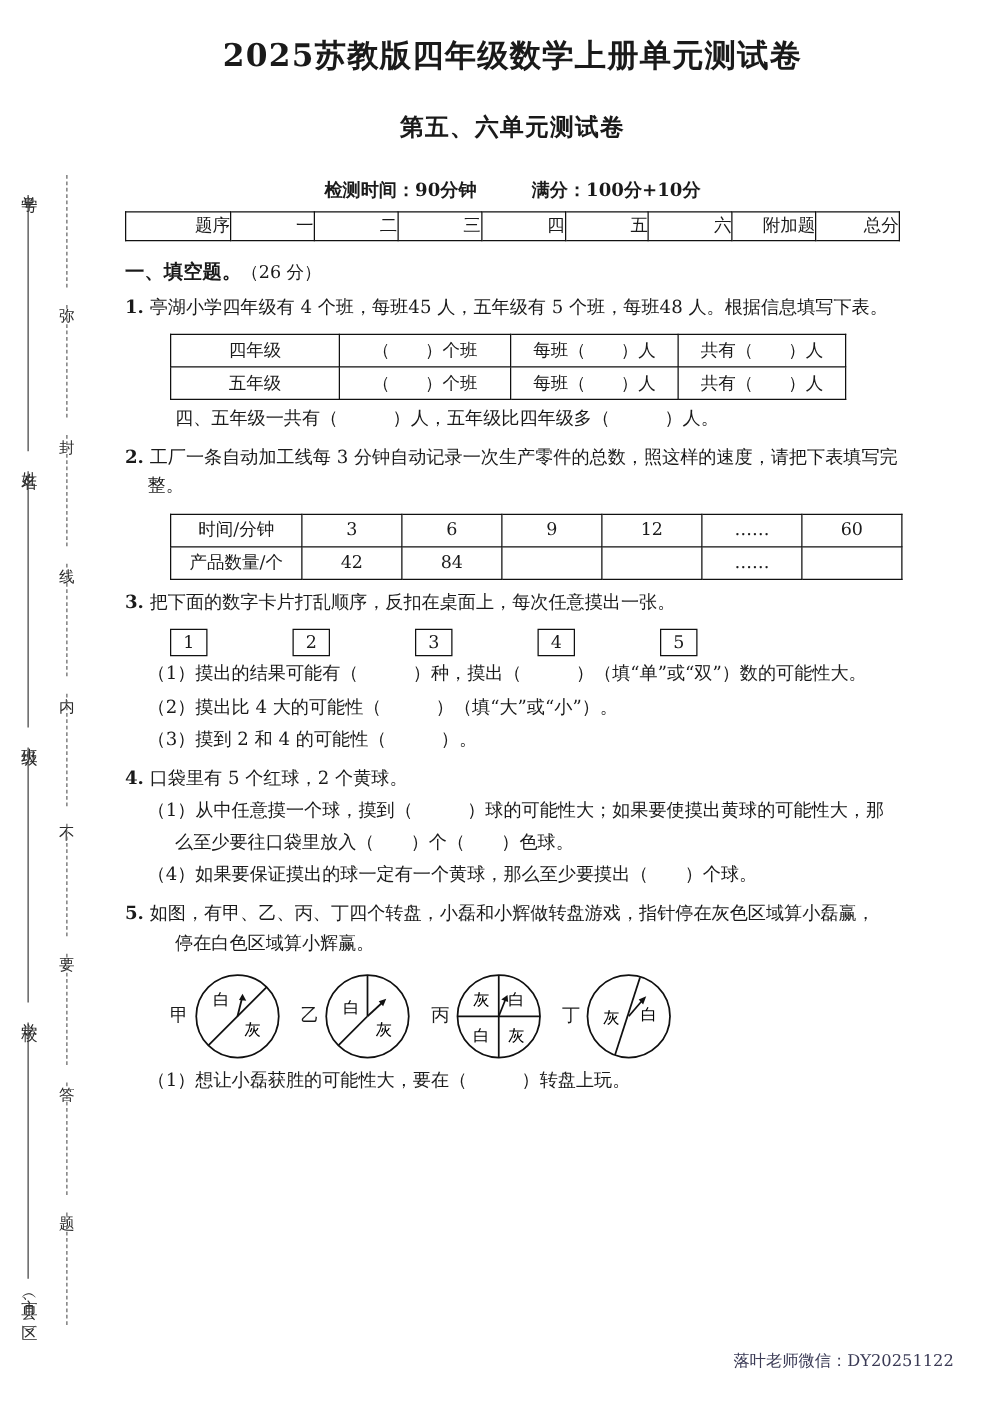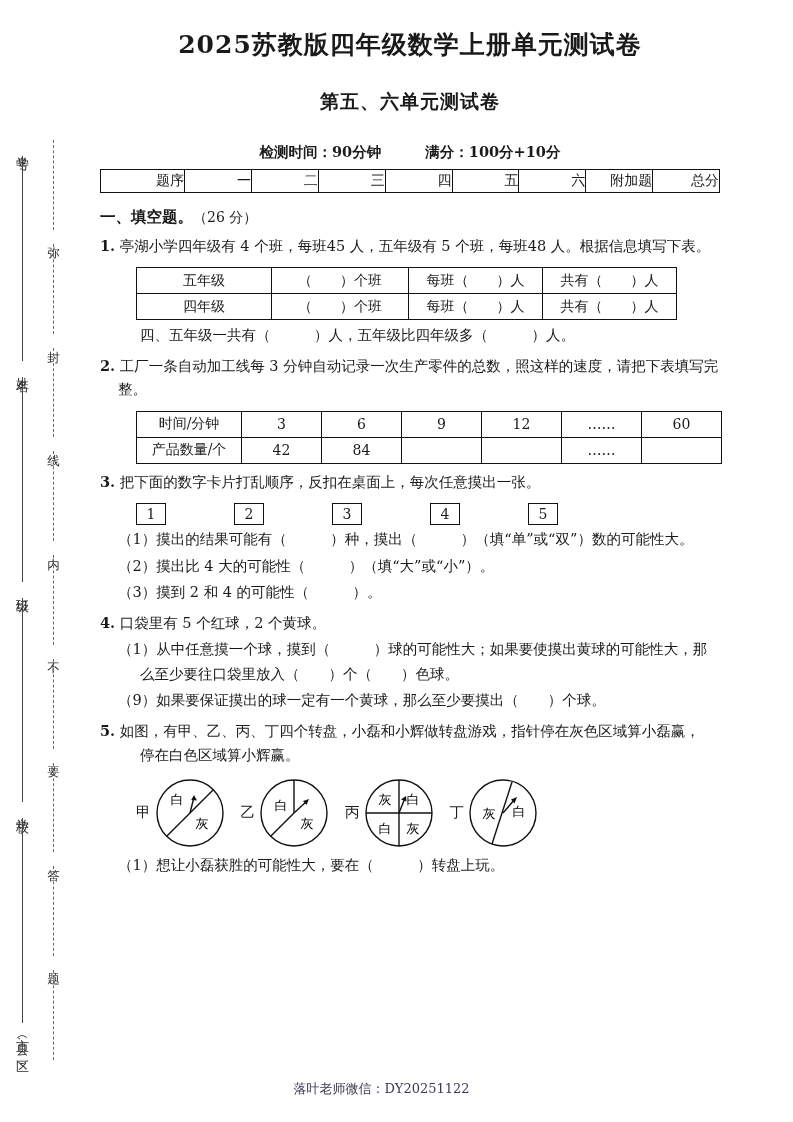--- a/index.html
+++ b/index.html
@@ -199,21 +199,21 @@
     margin-right: 2px;
   }
   .spinner-svg { display: block; }
   .sv-txt { font-size: 13px; font-family: "DejaVu Serif","Liberation Serif",serif; }
 
   
   .footer {
     position: absolute;
     left: 0; right: 0;
     top: 1080px;
-    text-align: center;
+    text-align: right;
     padding-right: 30px;
     font-size: 13px;
     color: #3a3a55;
   }
 </style>
 </head>
 <body>
 
 <div class="seal-margin">
   <div class="seal-col seal-col-labels">
@@ -281,27 +281,27 @@
   </div>
 
   <div class="q">
     <span class="num">1.</span>
     <span>亭湖小学四年级有 4 个班，每班45 人，五年级有 5 个班，每班48 人。根据信息填写下表。</span>
   </div>
 
   <table class="grid t-grade">
     <tbody>
         <tr>
-      <td class="c0">五年级</td>
+      <td class="c0">四年级</td>
       <td class="c1">（　　）个班</td>
       <td class="c2">每班（　　）人</td>
       <td class="c3">共有（　　）人</td>
     </tr>
     <tr>
-      <td class="c0">四年级</td>
+      <td class="c0">五年级</td>
       <td class="c1">（　　）个班</td>
       <td class="c2">每班（　　）人</td>
       <td class="c3">共有（　　）人</td>
     </tr>
   </tbody>
     </table>
 
   <div class="sub-cont">四、五年级一共有（　　　）人，五年级比四年级多（　　　）人。</div>
 
   <div class="q">
@@ -348,21 +348,21 @@
   <div class="sub">（1）摸出的结果可能有（　　　）种，摸出（　　　）（填“单”或“双”）数的可能性大。</div>
   <div class="sub">（2）摸出比 4 大的可能性（　　　）（填“大”或“小”）。</div>
   <div class="sub">（3）摸到 2 和 4 的可能性（　　　）。</div>
 
   <div class="q">
     <span class="num">4.</span>
     <span>口袋里有 5 个红球，2 个黄球。</span>
   </div>
   <div class="sub">（1）从中任意摸一个球，摸到（　　　）球的可能性大；如果要使摸出黄球的可能性大，那</div>
   <div class="sub-cont">么至少要往口袋里放入（　　）个（　　）色球。</div>
-  <div class="sub">（9）如果要保证摸出的球一定有一个黄球，那么至少要摸出（　　）个球。</div>
+  <div class="sub">（4）如果要保证摸出的球一定有一个黄球，那么至少要摸出（　　）个球。</div>
 
   <div class="q">
     <span class="num">5.</span>
     <span>如图，有甲、乙、丙、丁四个转盘，小磊和小辉做转盘游戏，指针停在灰色区域算小磊赢，</span>
   </div>
   <div class="sub-cont">停在白色区域算小辉赢。</div>
 
   <div class="spinners">
 
     <div class="spinner-unit">

